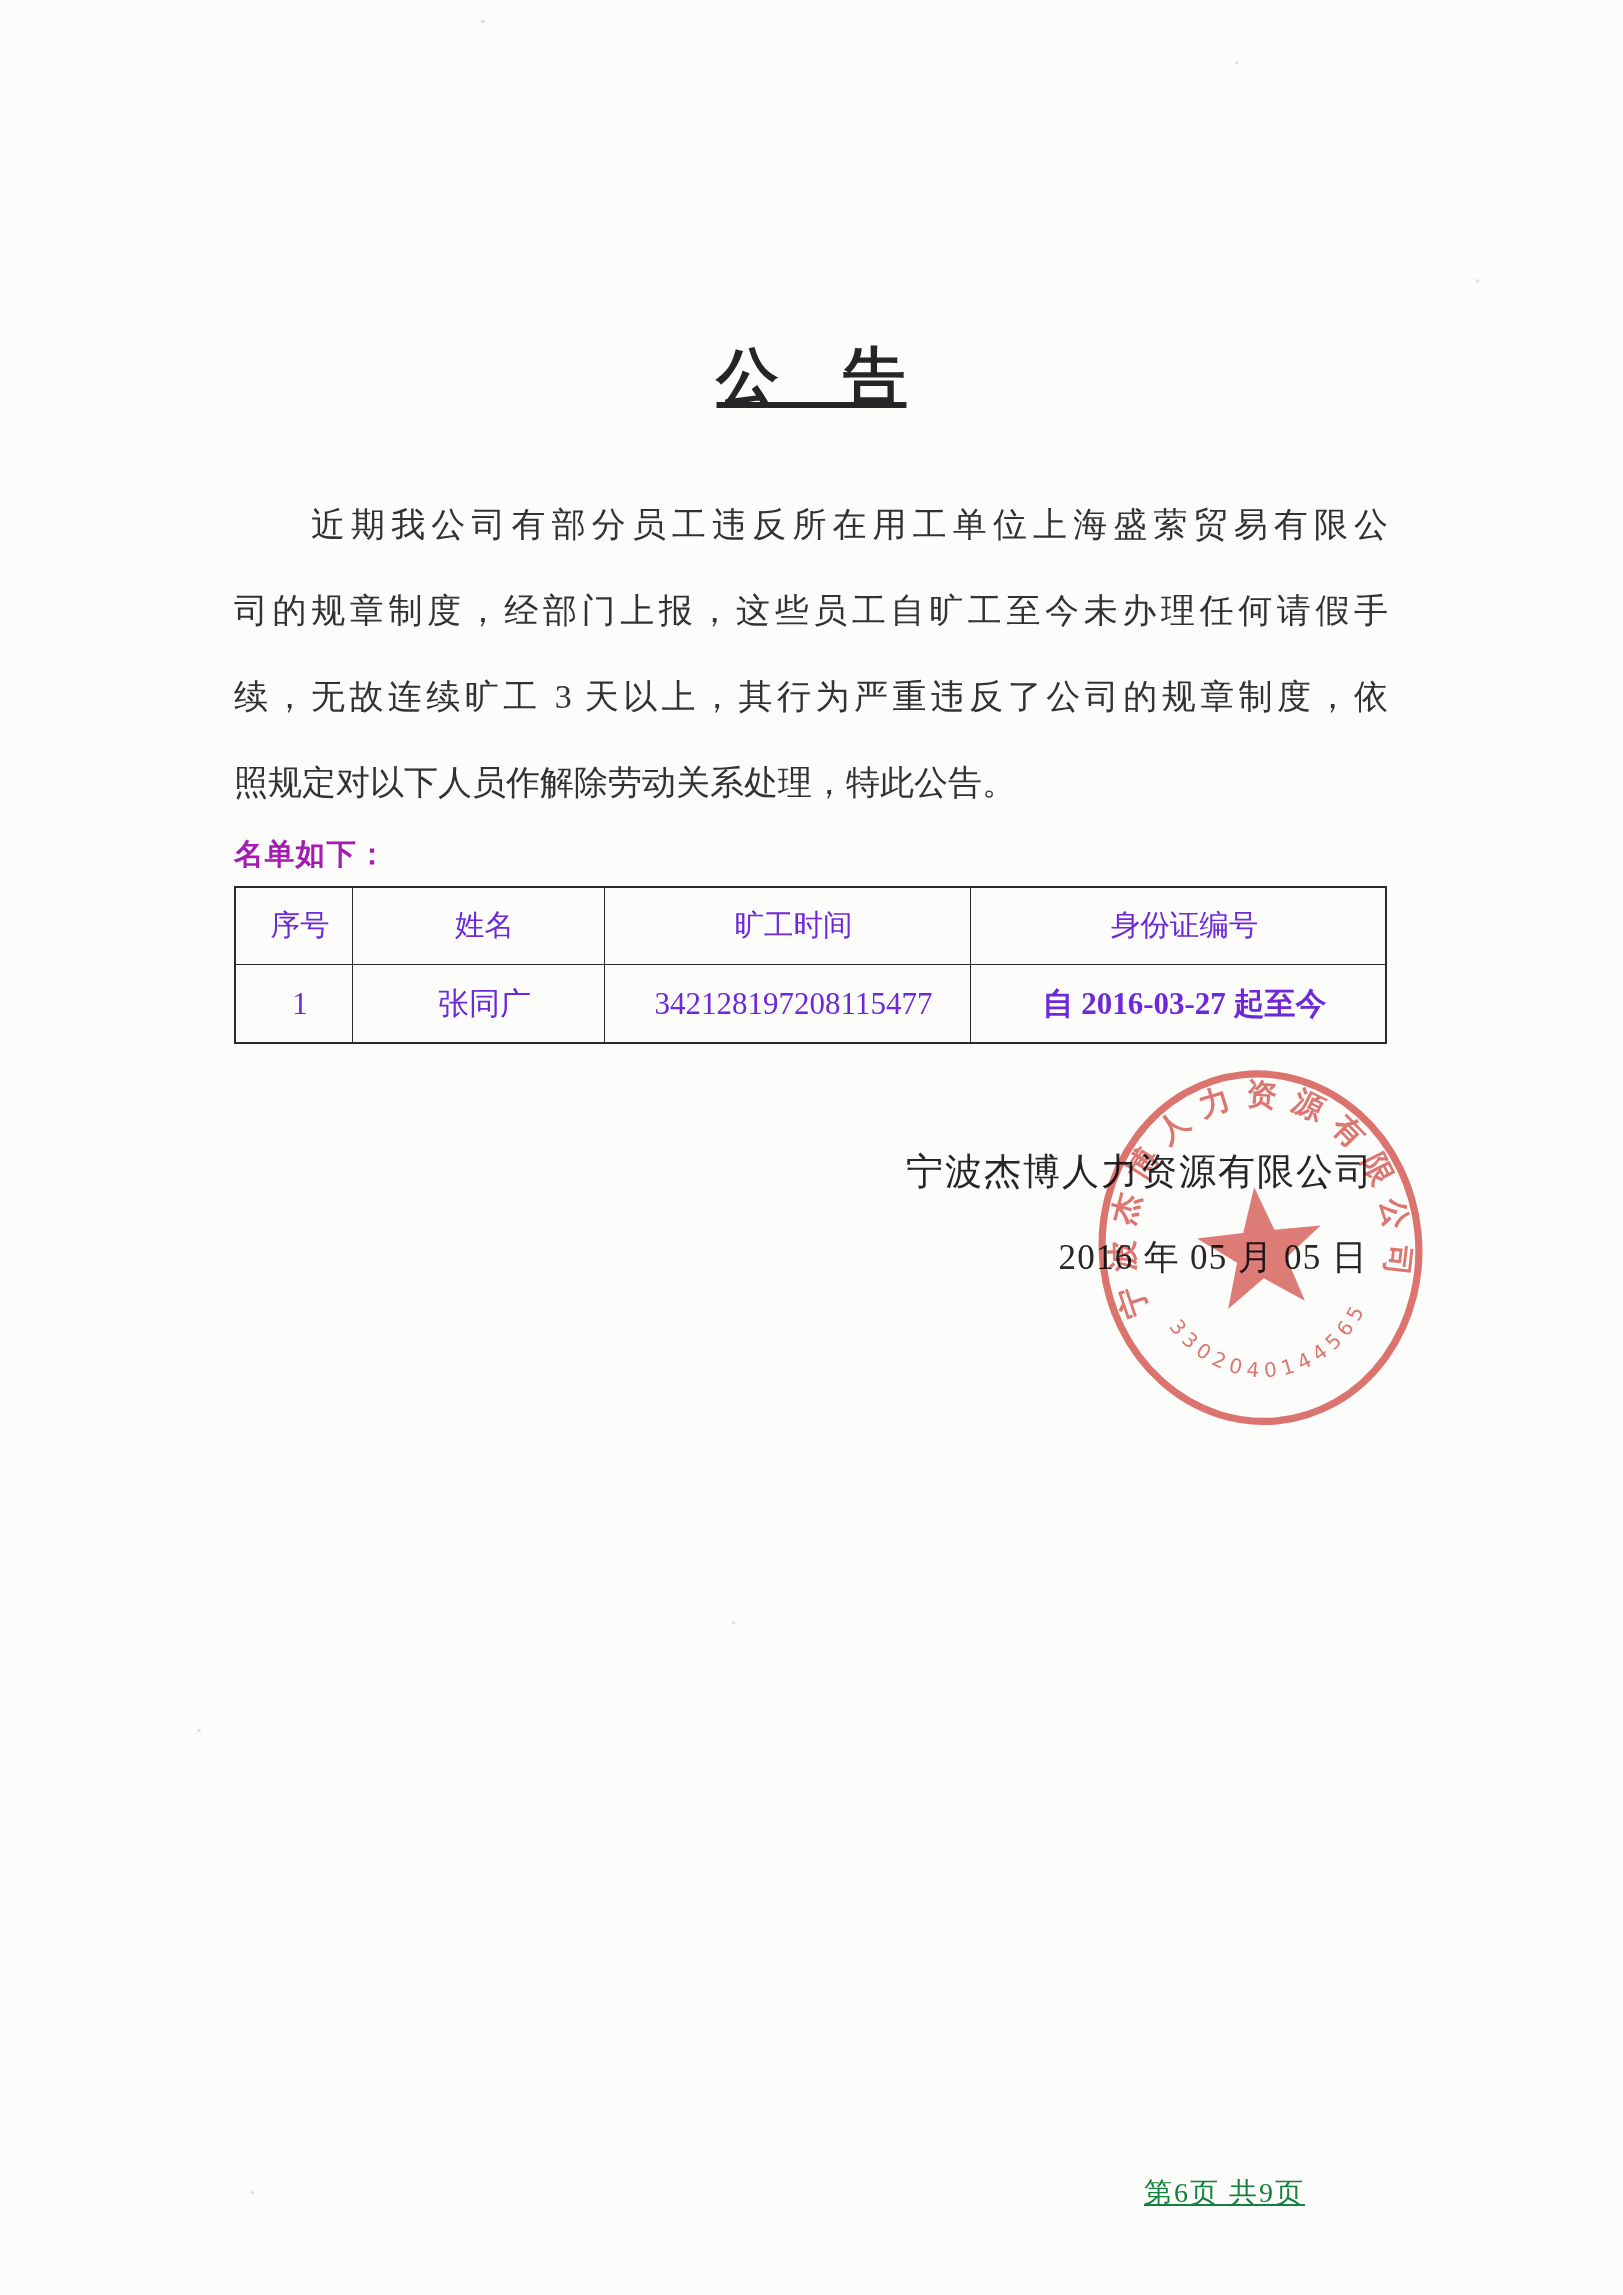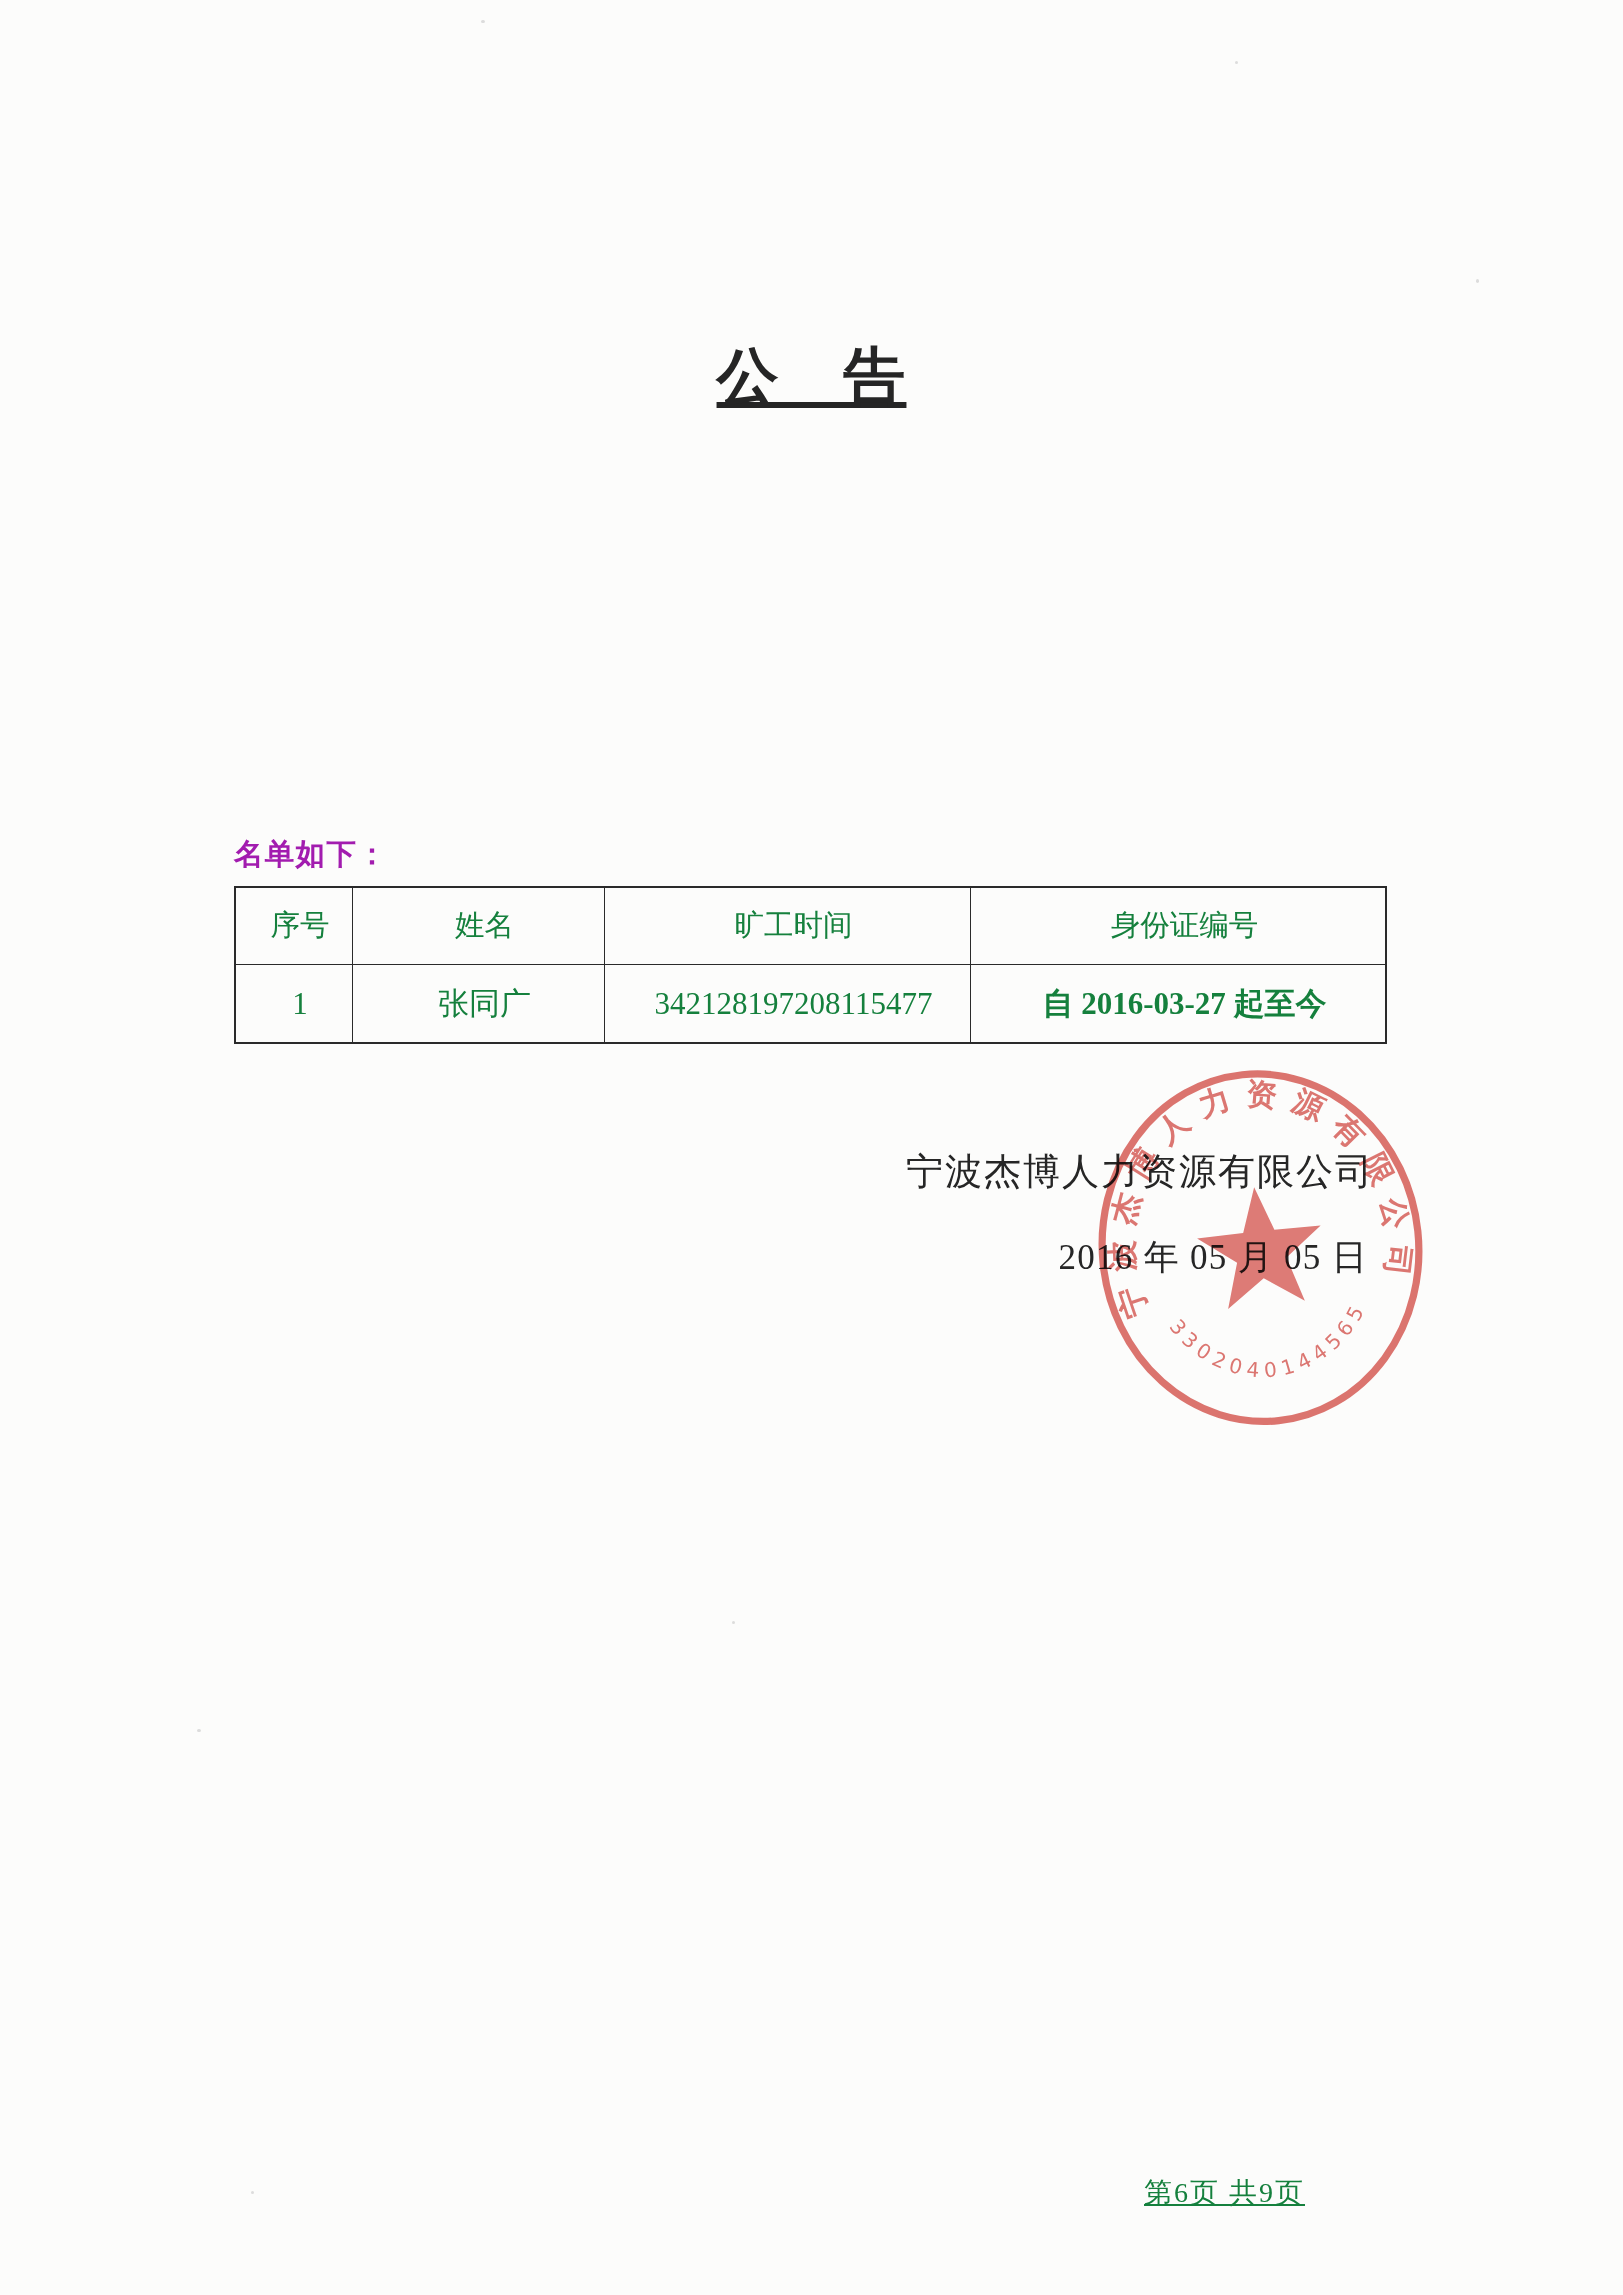--- a/index.html
+++ b/index.html
@@ -29,21 +29,21 @@
     left:234px;top:886px;width:1149px;
     display:grid;
     grid-template-columns:117px 252px 366px 415px;
     grid-template-rows:77px 77px;
     border:2px solid #2a2a2a;
     box-sizing:content-box;
   }
   .roster .cell{
     display:flex;align-items:center;justify-content:center;
     border-right:1.3px solid #2a2a2a;border-bottom:1.3px solid #2a2a2a;
-    font-size:29.5px;color:#15803d;padding-left:12px;
+    font-size:29.5px;color:#6d28d9;padding-left:12px;
   }
   .roster .cell:nth-child(4n){border-right:none;}
   .roster .cell:nth-child(n+5){border-bottom:none;font-size:31px;}
   .roster .name{font-weight:400;}
   .roster .span-cell{font-weight:600;}
   .sig-company{
     right:249px;top:1147px;font-size:37px;letter-spacing:2px;color:#262626;
   }
   .sig-date{
     right:255px;top:1234px;font-size:35px;letter-spacing:1.3px;color:#262626;
@@ -57,20 +57,26 @@
   }
   .speck{border-radius:50%;background:#b5b5b5;opacity:.45;}
 </style>
 </head>
 <body>
 
 <div id="page">
 
   <div class="abs doc-title">公　告</div>
 
+  <div class="abs body-text">
+    <div class="body-line first">近期我公司有部分员工违反所在用工单位上海盛萦贸易有限公</div>
+    <div class="body-line">司的规章制度，经部门上报，这些员工自旷工至今未办理任何请假手</div>
+    <div class="body-line">续，无故连续旷工 3 天以上，其行为严重违反了公司的规章制度，依</div>
+    <div class="body-line last">照规定对以下人员作解除劳动关系处理，特此公告。</div>
+  </div>
 
   <div class="abs list-label">名单如下：</div>
 
   <div class="abs roster">
     <div class="cell">序号</div>
     <div class="cell">姓名</div>
     <div class="cell">旷工时间</div>
     <div class="cell">身份证编号</div>
     <div class="cell">1</div>
     <div class="cell name">张同广</div>

